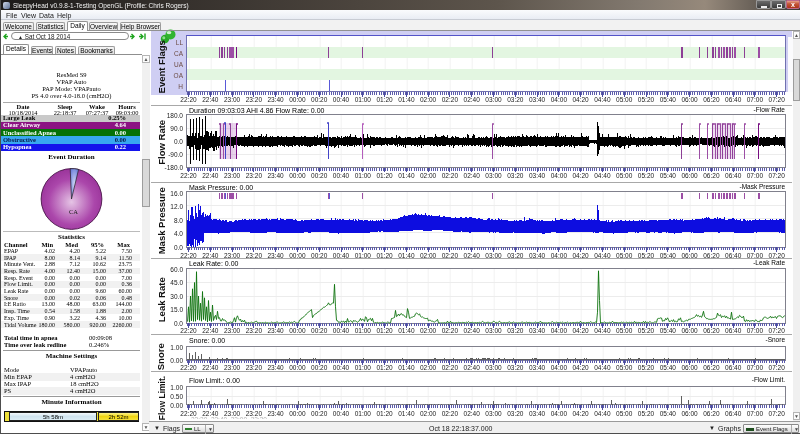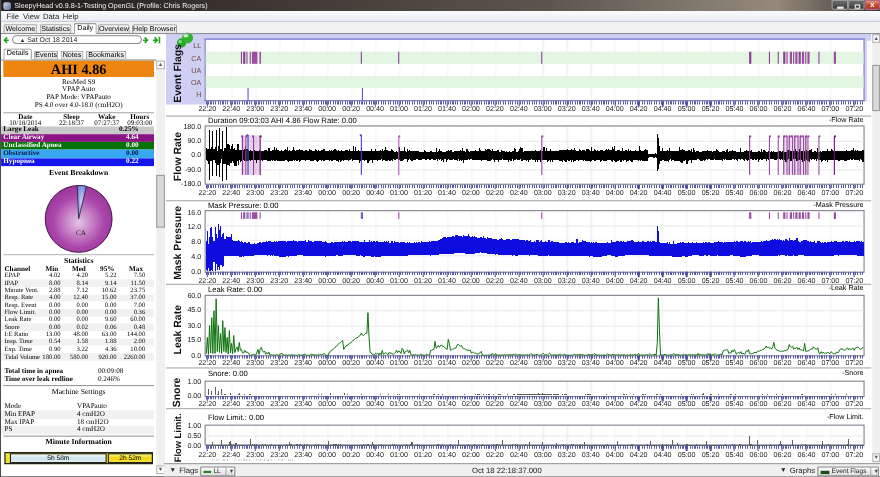--- a/index.html
+++ b/index.html
@@ -48,21 +48,20 @@
 <path d="M137 3.5 L141 3.5 M138.5 1 L141 3.5 L138.5 6 M143 0.5 L143 6.5" stroke="#1ea51e" stroke-width="1.4" fill="none"></path>
 </svg>
 <div class="ab" style="left:10px;top:0.5px;width:118px;height:8.5px;border:1px solid #8a8a8a;border-radius:5px;background:#fff">
 <i style="left:6px;top:1.3px;font-size:6.3px;color:#222"><span style="font-size:5px">▲</span>&nbsp;Sat Oct 18 2014</i>
       </div>
       <div class="ab" style="left:2px;top:13px;width:26px;height:10px;background:#fff;border:1px solid #8f8f8f;border-bottom:none;border-radius:2px 2px 0 0;z-index:3;text-align:center;font-size:6.5px;line-height:8.5px;white-space:nowrap">Details</div>
       <div class="ab" style="left:30px;top:14.5px;width:22px;height:8.5px;background:linear-gradient(#f6f6f6,#dedede);border:1px solid #9b9b9b;border-bottom:none;border-radius:2px 2px 0 0;text-align:center;font-size:6.5px;line-height:7px;white-space:nowrap">Events</div>
       <div class="ab" style="left:54px;top:14.5px;width:21px;height:8.5px;background:linear-gradient(#f6f6f6,#dedede);border:1px solid #9b9b9b;border-bottom:none;border-radius:2px 2px 0 0;text-align:center;font-size:6.5px;line-height:7px;white-space:nowrap">Notes</div>
       <div class="ab" style="left:77px;top:14.5px;width:37px;height:8.5px;background:linear-gradient(#f6f6f6,#dedede);border:1px solid #9b9b9b;border-bottom:none;border-radius:2px 2px 0 0;text-align:center;font-size:6.5px;line-height:7px;white-space:nowrap">Bookmarks</div>
       <div class="ab" style="left:0;top:23px;width:141px;height:1px;background:#8f8f8f;z-index:2"></div>
-      <div class="ab ser" style="left:2px;top:23.5px;width:137px;height:15px;background:#ef8511;text-align:center;font-weight:bold;font-size:13px;line-height:15px">AHI 4.86</div>
       <div class="ab ser" style="left:2px;top:41px;width:137px;text-align:center;font-size:6.5px">ResMed S9</div>
       <div class="ab ser" style="left:2px;top:48px;width:137px;text-align:center;font-size:6.5px">VPAP Auto</div>
       <div class="ab ser" style="left:2px;top:55px;width:137px;text-align:center;font-size:6.5px">PAP Mode: VPAPauto</div>
       <div class="ab ser" style="left:2px;top:62px;width:137px;text-align:center;font-size:6.5px">PS 4.0 over 4.0-18.0 (cmH2O)</div>
       <div class="ab" style="left:2px;top:70.5px;width:137px;height:1px;background:#aaa"></div>
       <div class="ab ser" style="left:2px;top:72.5px;width:40px;text-align:center;font-weight:bold;font-size:6.5px">Date</div>
       <div class="ab ser" style="left:44px;top:72.5px;width:40px;text-align:center;font-weight:bold;font-size:6.5px">Sleep</div>
       <div class="ab ser" style="left:76px;top:72.5px;width:40px;text-align:center;font-weight:bold;font-size:6.5px">Wake</div>
       <div class="ab ser" style="left:106px;top:72.5px;width:40px;text-align:center;font-weight:bold;font-size:6.5px">Hours</div>
       <div class="ab ser" style="left:0px;top:78.8px;width:44px;text-align:center;font-size:6.4px">10/18/2014</div>
@@ -82,21 +81,21 @@
         <span class="ser" style="position:absolute;right:14px;top:0.5px;font-size:6.5px;line-height:1;font-weight:bold;color:#fff">0.00</span>
       </div>
       <div class="ab" style="left:0;top:105.39999999999999px;width:139px;height:7.3px;background:#38a8f0">
         <span class="ser" style="position:absolute;left:2px;top:0.5px;font-size:6.5px;line-height:1;font-weight:bold;color:#05144b">Obstructive</span>
         <span class="ser" style="position:absolute;right:14px;top:0.5px;font-size:6.5px;line-height:1;font-weight:bold;color:#05144b">0.00</span>
       </div>
       <div class="ab" style="left:0;top:112.69999999999999px;width:139px;height:7.3px;background:#1414ec">
         <span class="ser" style="position:absolute;left:2px;top:0.5px;font-size:6.5px;line-height:1;font-weight:bold;color:#fff">Hypopnea</span>
         <span class="ser" style="position:absolute;right:14px;top:0.5px;font-size:6.5px;line-height:1;font-weight:bold;color:#fff">0.22</span>
       </div>
-      <div class="ab ser" style="left:2px;top:123px;width:137px;text-align:center;font-weight:bold;font-size:7px">Event Breakdown</div>
+      <div class="ab ser" style="left:2px;top:123px;width:137px;text-align:center;font-weight:bold;font-size:7px">Event Duration</div>
       <svg class="ab" style="left:38px;top:137px" width="66" height="64" viewBox="0 0 66 64">
 <defs>
           <radialGradient id="pg" cx="0.5" cy="0.55" r="0.75">
             <stop offset="0" stop-color="#e5c4e5"></stop>
             <stop offset="0.5" stop-color="#ab47ab"></stop>
             <stop offset="1" stop-color="#871f87"></stop>
           </radialGradient>
 <radialGradient id="bg2" cx="0.5" cy="0.5" r="0.8">
             <stop offset="0" stop-color="#cdd6f5"></stop>
             <stop offset="1" stop-color="#4a5fd0"></stop>
@@ -177,21 +176,21 @@
       <div class="ab ser" style="left:3px;top:290.4999999999999px;font-size:6px">Tidal Volume</div>
       <div class="ab ser" style="left:30px;top:290.4999999999999px;width:24px;text-align:right;font-size:6px">180.00</div>
       <div class="ab ser" style="left:55px;top:290.4999999999999px;width:24px;text-align:right;font-size:6px">580.00</div>
       <div class="ab ser" style="left:81px;top:290.4999999999999px;width:24px;text-align:right;font-size:6px">920.00</div>
       <div class="ab ser" style="left:107px;top:290.4999999999999px;width:24px;text-align:right;font-size:6px">2260.00</div>
       <div class="ab ser" style="left:3px;top:304px;font-weight:bold;font-size:6.5px">Total time in apnea</div>
       <div class="ab ser" style="left:88px;top:304px;font-size:6.5px">00:09:08</div>
       <div class="ab ser" style="left:3px;top:311px;font-weight:bold;font-size:6.5px">Time over leak redline</div>
       <div class="ab ser" style="left:88px;top:311px;font-size:6.5px">0.246%</div>
       <div class="ab" style="left:2px;top:318.5px;width:137px;height:1px;background:#999"></div>
-      <div class="ab ser" style="left:2px;top:321.5px;width:137px;text-align:center;font-weight:normal;font-size:7px">Machine Settings</div>
+      <div class="ab ser" style="left:2px;top:321.5px;width:137px;text-align:center;font-weight:bold;font-size:7px">Machine Settings</div>
       <div class="ab ser" style="left:3px;top:336px;font-size:6.5px">Mode</div>
       <div class="ab ser" style="left:69px;top:336px;font-size:6.5px">VPAPauto</div>
       <div class="ab" style="left:0;top:342.4px;width:139px;height:7.3px;background:#f1f1f1"></div>
       <div class="ab ser" style="left:3px;top:343.0px;font-size:6.5px">Min EPAP</div>
       <div class="ab ser" style="left:69px;top:343.0px;font-size:6.5px">4 cmH2O</div>
       <div class="ab ser" style="left:3px;top:350.0px;font-size:6.5px">Max IPAP</div>
       <div class="ab ser" style="left:69px;top:350.0px;font-size:6.5px">18 cmH2O</div>
       <div class="ab" style="left:0;top:356.4px;width:139px;height:7.3px;background:#f1f1f1"></div>
       <div class="ab ser" style="left:3px;top:357.0px;font-size:6.5px">PS</div>
       <div class="ab ser" style="left:69px;top:357.0px;font-size:6.5px">4 cmH2O</div>

